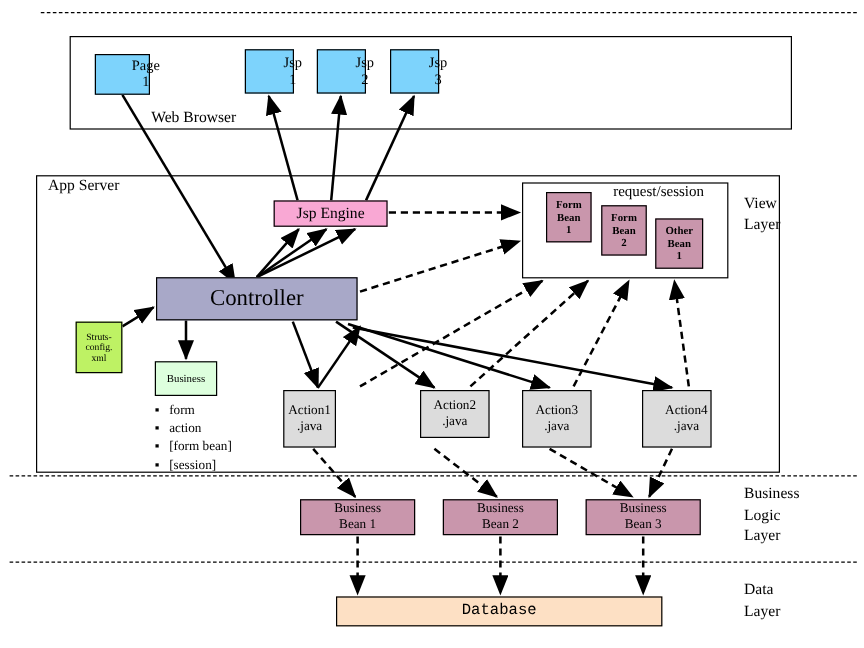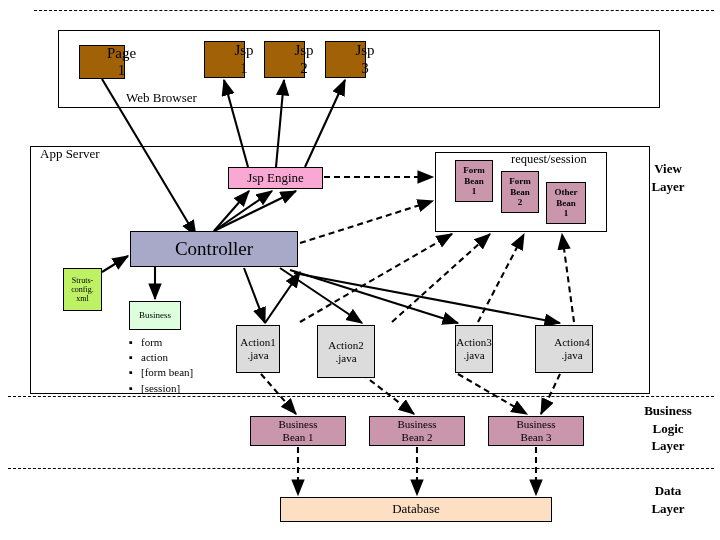--- a/index.html
+++ b/index.html
@@ -17,33 +17,33 @@
   #browser-frame{left:58px;top:30px;width:602px;height:78px;}
   #appserver-frame{left:30px;top:146px;width:620px;height:248px;}
   #reqsession-frame{left:435px;top:152px;width:172px;height:80px;background:#fff;}
 
   
   #browser-label{left:126px;top:90px;font-size:13px;}
   #appserver-label{left:40px;top:146px;font-size:13px;}
   #reqsession-label{left:511px;top:152px;font-size:12.5px;}
 
   .layer-label{position:absolute;font-family:"Liberation Serif", serif;
-    font-weight:bold;font-size:13px;text-align:center;width:96px;line-height:1.35;}
+    font-weight:normal;font-size:13px;width:96px;line-height:1.35;}
   #view-layer-label{left:620px;top:160px;}
   #business-layer-label{left:620px;top:402px;}
   #data-layer-label{left:620px;top:482px;}
 
   
   .sep{position:absolute;height:0;border-top:1px dashed #000;}
   #sep-top{left:34px;top:10px;width:680px;}
   #sep-mid{left:8px;top:396px;width:706px;}
   #sep-bot{left:8px;top:468px;width:706px;}
 
   
-  .jsp{background:#a16207;font-size:15px;padding-left:39px;}
+  .jsp{background:#7dd3fc;font-size:12px;padding-left:39px;}
   .engine{background:#f9a8d4;font-size:13px;}
   .controller{background:#a8a8c8;font-size:19px;}
   .struts{background:#bef264;font-size:8px;}
   .mappings{background:#ddffdd;font-size:9px;}
   .action{background:#dcdcdc;font-size:11px;}
   .bean{background:#c996ac;font-size:9px;font-weight:bold;}
   .bizbean{background:#c996ac;font-size:11px;}
   .database{background:#fde0c4;font-size:13px;}
 
   
@@ -59,28 +59,28 @@
 
   #bullets{position:absolute;left:129px;top:335px;width:120px;font-size:11px;line-height:1.38;}
   #bullets div{white-space:nowrap;}
   #bullets span.bul{display:inline-block;width:12px;}
 
   #form-bean-1{left:455px;top:160px;width:38px;height:42px;}
   #form-bean-2{left:501px;top:171px;width:38px;height:42px;}
   #other-bean-1{left:546px;top:182px;width:40px;height:42px;}
 
   #action1{left:236px;top:325px;width:44px;height:48px;}
-  #action2{left:317px;top:325px;width:58px;height:53px;}
-  #action3{left:455px;top:325px;width:38px;height:48px;}
+  #action2{left:350px;top:325px;width:58px;height:40px;}
+  #action3{left:435px;top:325px;width:58px;height:48px;}
   #action4{left:535px;top:325px;width:58px;height:48px;padding-left:16px;}
 
   #bizbean1{left:250px;top:416px;width:96px;height:30px;}
   #bizbean2{left:369px;top:416px;width:96px;height:30px;}
   #bizbean3{left:488px;top:416px;width:96px;height:30px;}
-  #database{left:280px;top:497px;width:272px;height:25px;}
+  #database{left:280px;top:497px;width:272px;height:25px;font-family:Liberation Mono, monospace;}
 
   #wires{position:absolute;left:0;top:0;width:720px;height:540px;}
   .sld{stroke:#000;stroke-width:2.1;fill:none;}
   .dsh{stroke:#000;stroke-width:2.1;fill:none;stroke-dasharray:6 4;}
 </style>
 </head>
 <body>
 
 <div id="stage">
 

